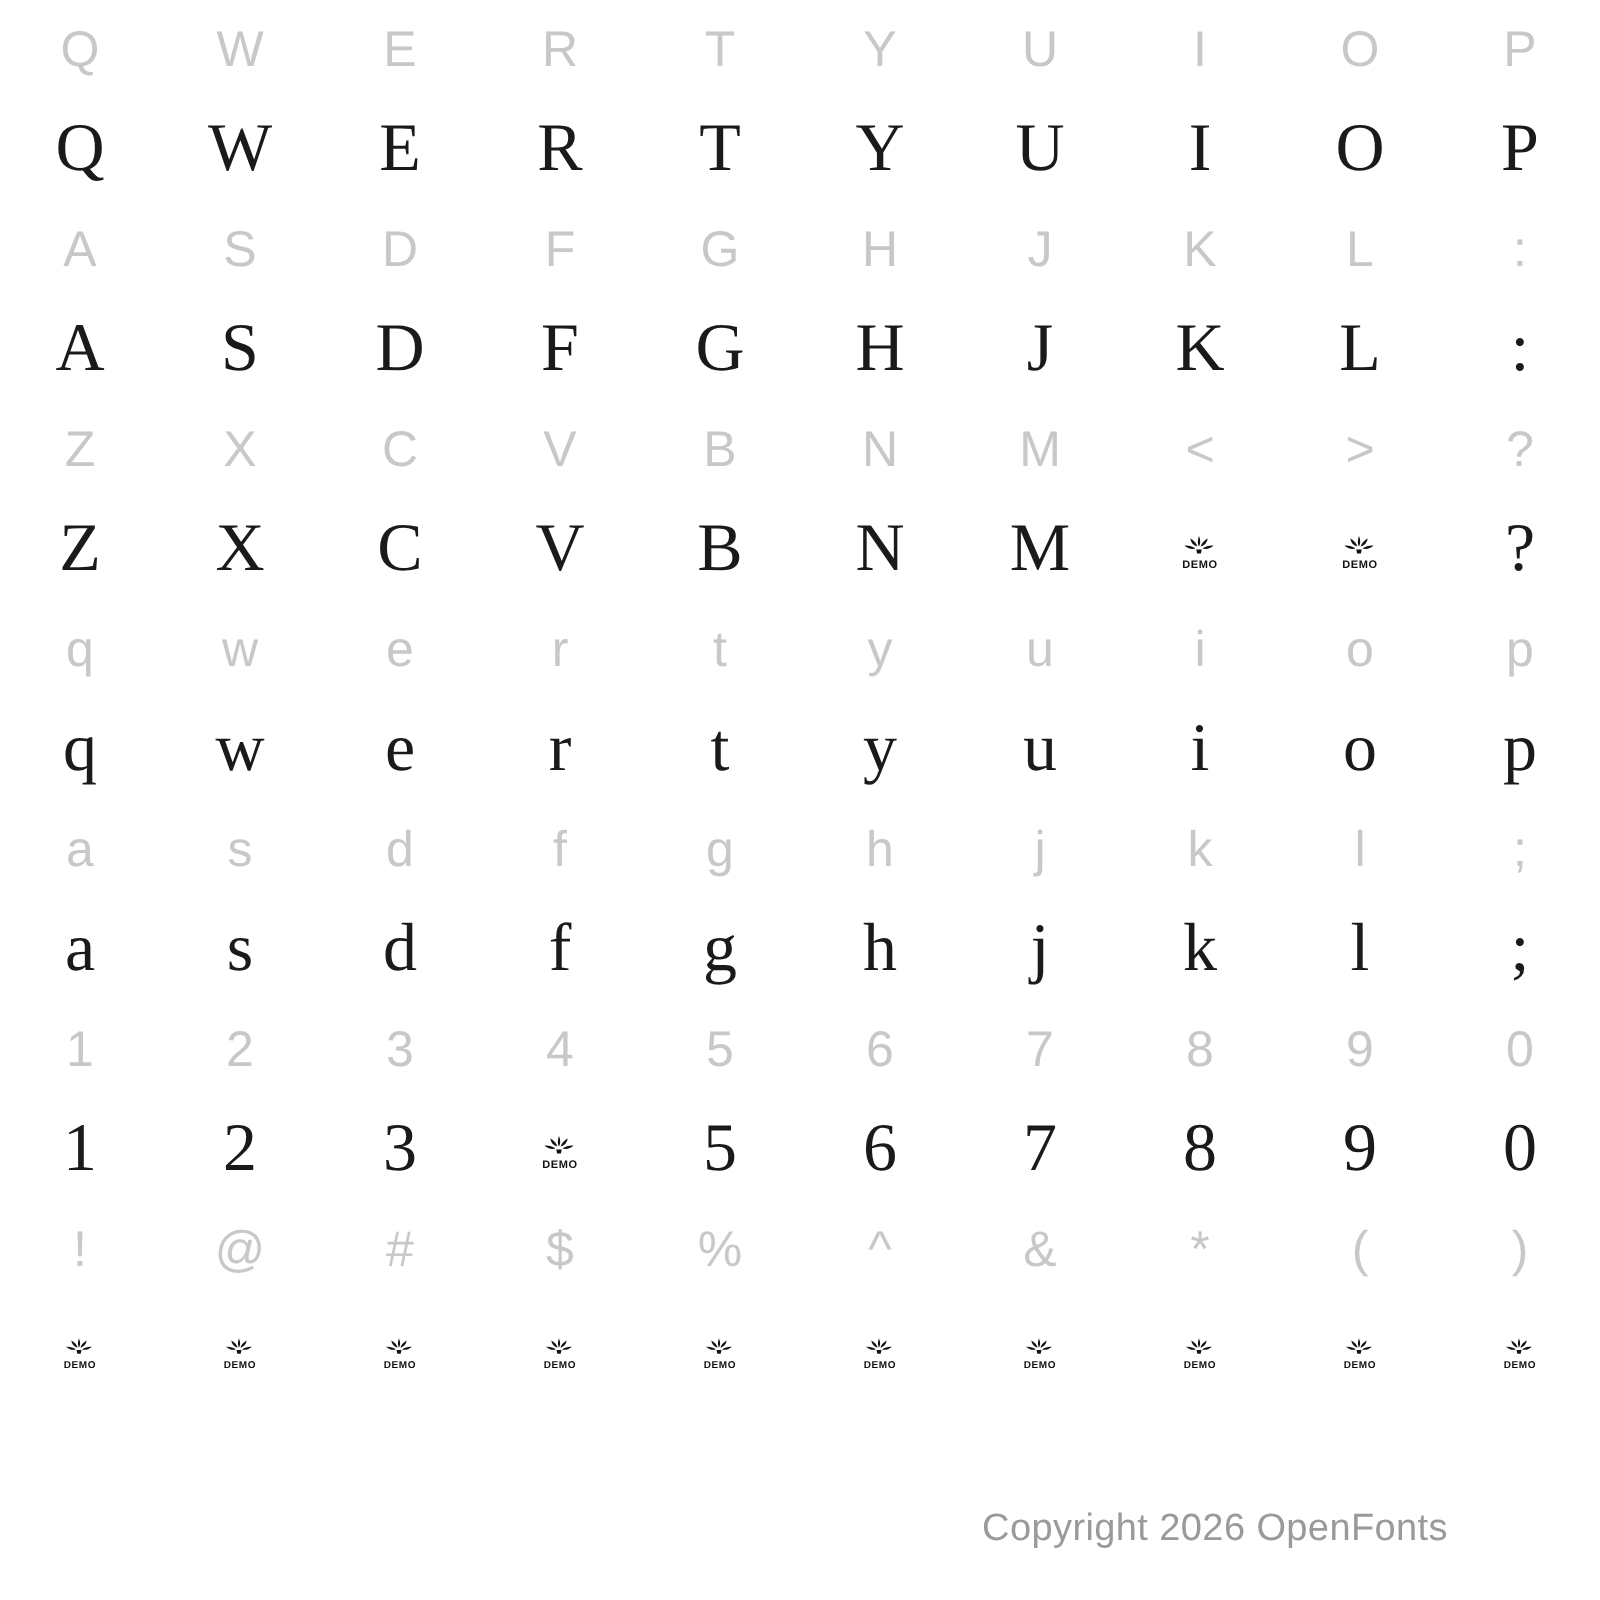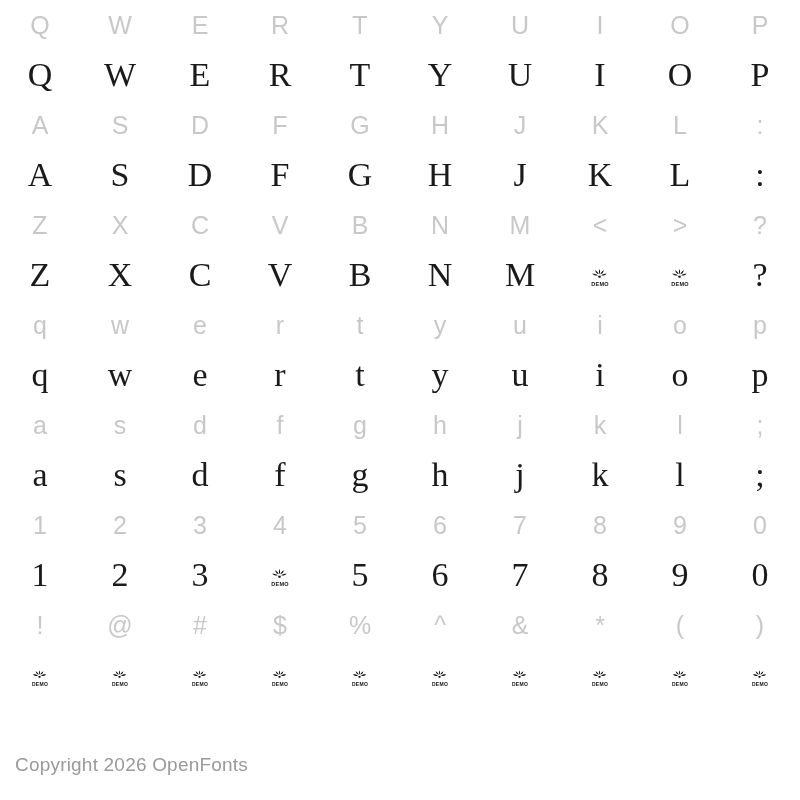--- a/index.html
+++ b/index.html
@@ -90,24 +90,23 @@
   
   .row.demostrip {
     height: 50px;
   }
 
   .footer {
     position: absolute;
     left: 0;
     right: 0;
     bottom: 24px;
-    text-align: left;
+    text-align: right;
     padding-right: 76px;
     box-sizing: border-box;
-    margin-left: 15px;
   }
   .footer .copyright {
     font-family: "Liberation Sans", sans-serif;
     font-size: 19px;
     color: #9a9a9a;
     letter-spacing: 0.2px;
   }
 </style>
 </head>
 <body>

